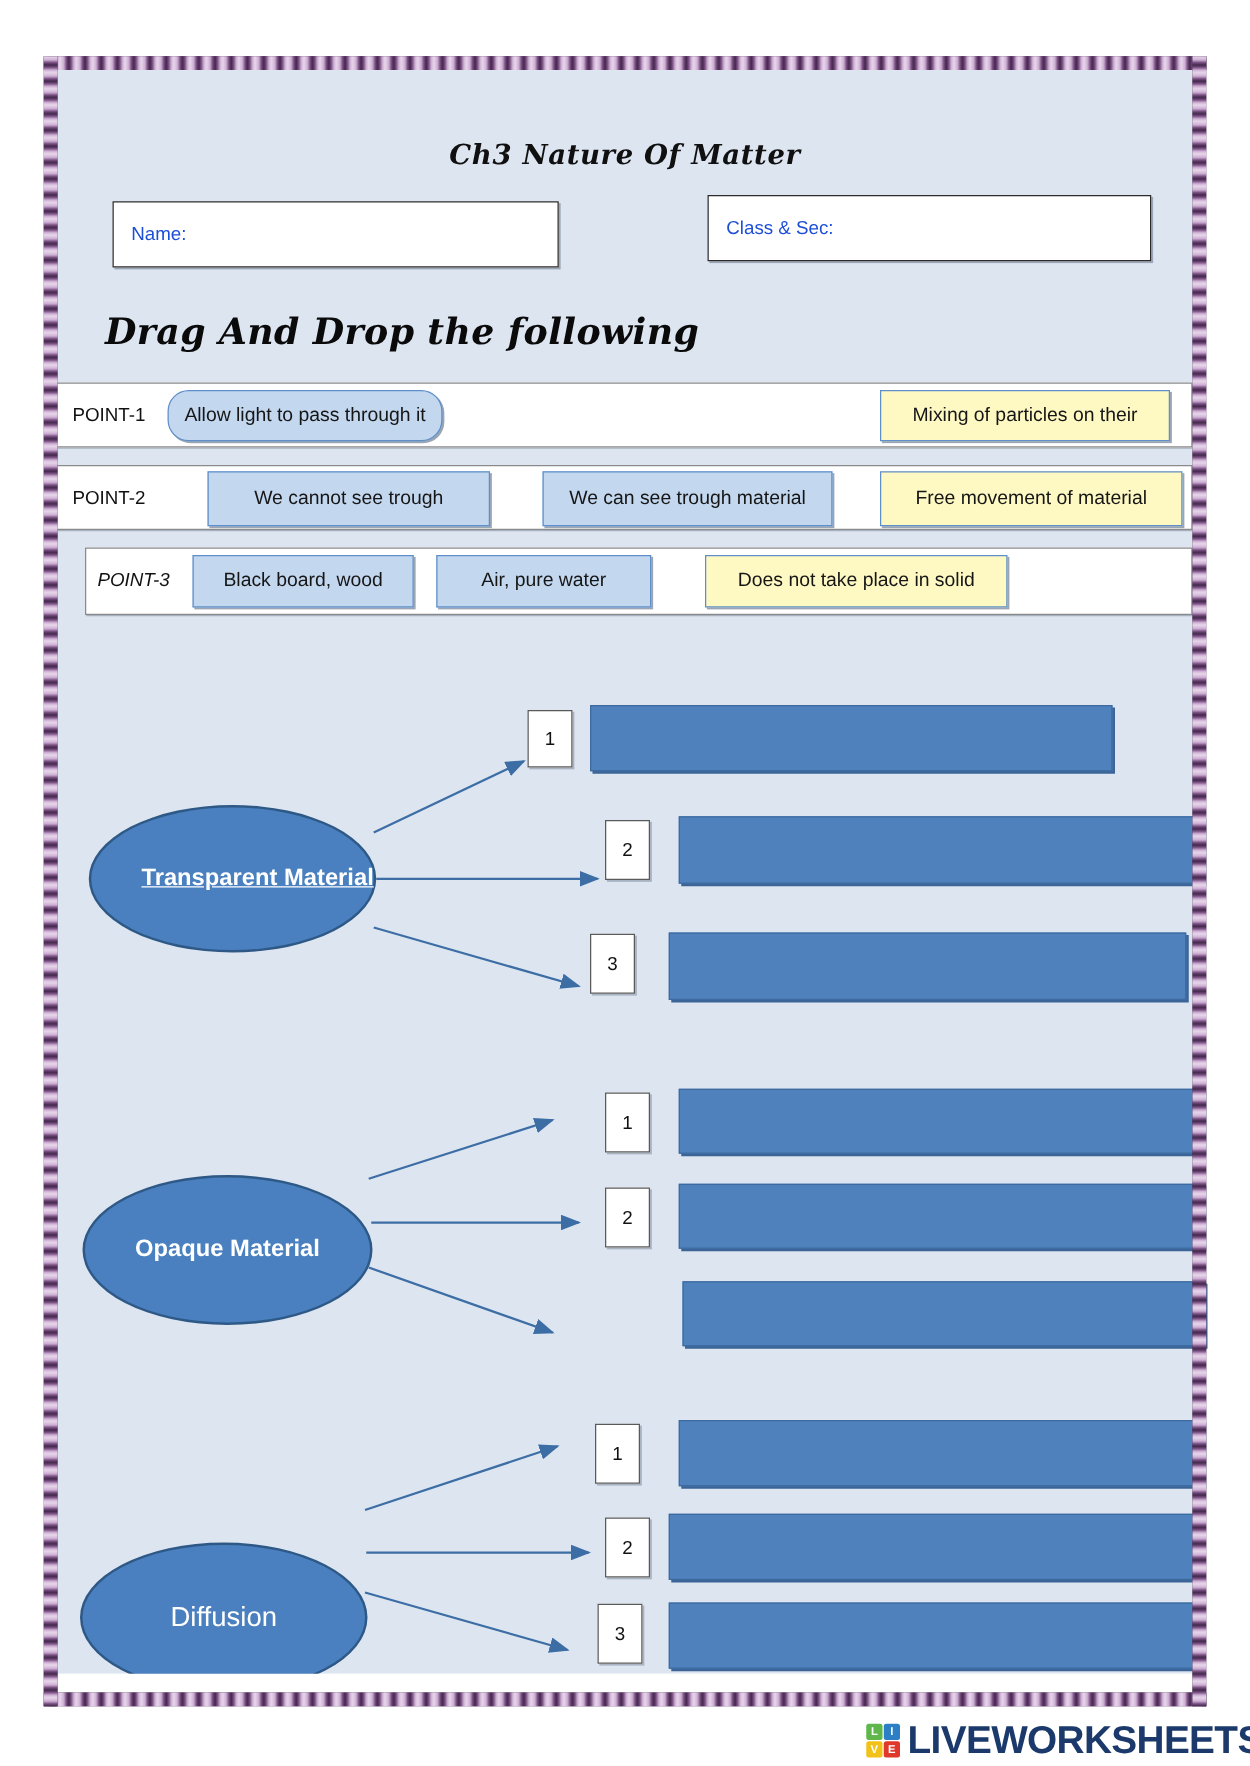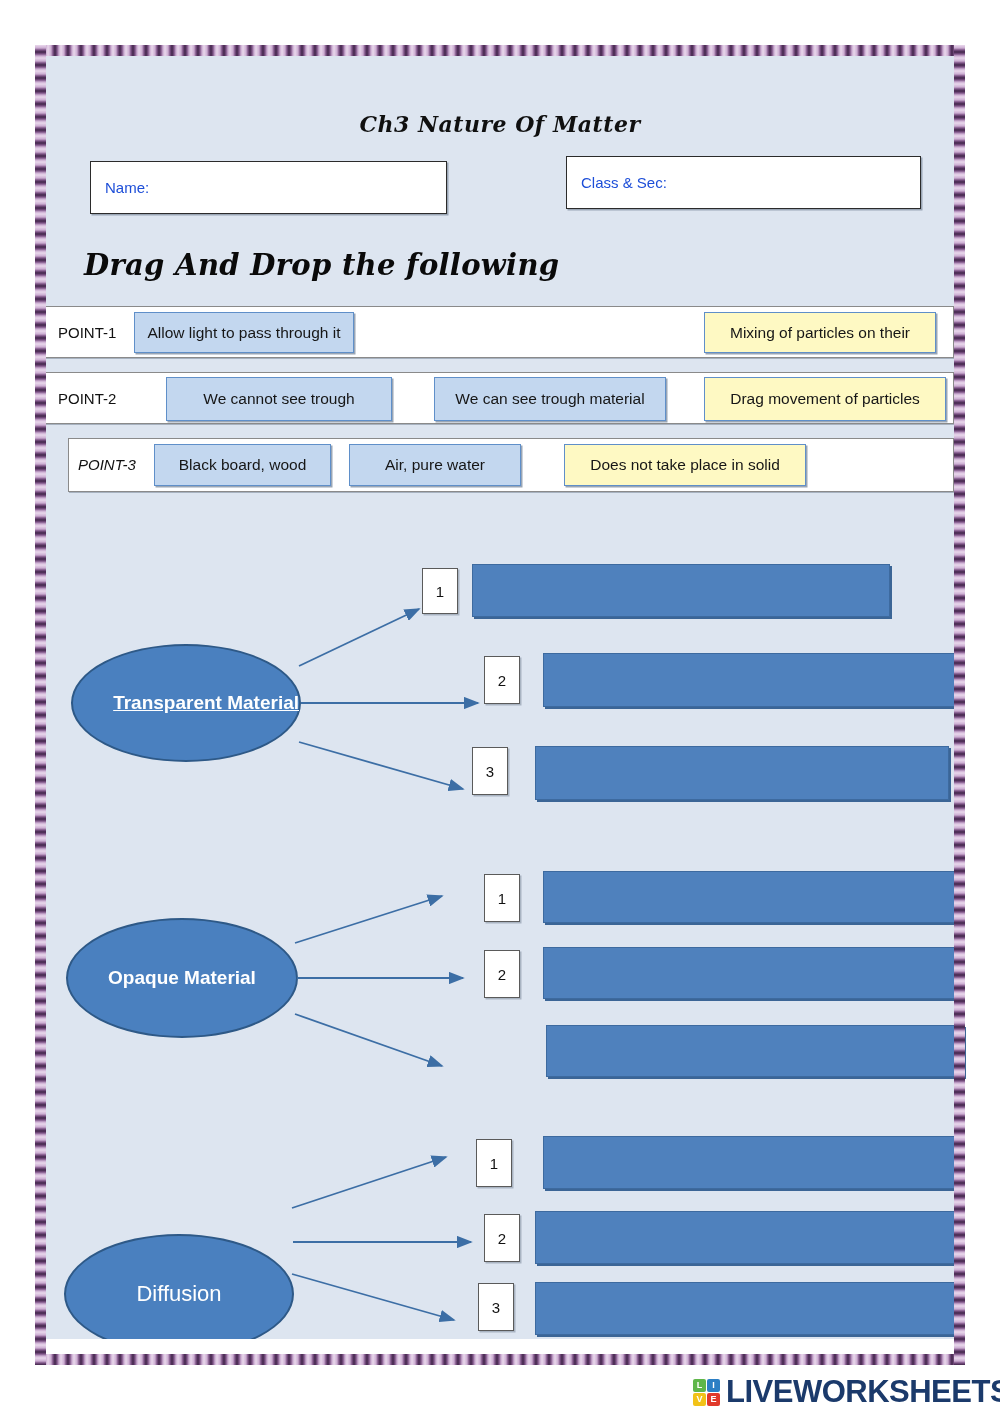--- a/index.html
+++ b/index.html
@@ -259,48 +259,48 @@
       <span>Name:</span>
     </div>
     <div class="field-box" id="class-field">
       <span>Class &amp; Sec:</span>
     </div>
 
     <div id="drag-drop-heading">Drag And Drop the following</div>
 
     <div class="point-row" id="point-row-1"></div>
     <div class="point-label" style="left:12px; top:268px;">POINT-1</div>
-    <div class="chip" style="left:88px; top:256px; width:220px; height:41px;">Allow light to pass through it</div>
+    <div class="chip" style="left:88px; top:256px; width:220px; height:41px;border-radius:17px;">Allow light to pass through it</div>
     <div class="chip teal" style="left:658px; top:256px; width:232px; height:41px;">Mixing of particles on their</div>
 
     <div class="point-row" id="point-row-2"></div>
     <div class="point-label" style="left:12px; top:334px;">POINT-2</div>
     <div class="chip" style="left:120px; top:321px; width:226px; height:44px;">We cannot see trough</div>
     <div class="chip" style="left:388px; top:321px; width:232px; height:44px;">We can see trough material</div>
-    <div class="chip teal" style="left:658px; top:321px; width:242px; height:44px;">Drag movement of particles</div>
+    <div class="chip teal" style="left:658px; top:321px; width:242px; height:44px;">Free movement of material</div>
 
     <div class="point-row" id="point-row-3"></div>
     <div class="point-label" style="left:32px; top:400px;font-style:italic;">POINT-3</div>
     <div class="chip" style="left:108px; top:388px; width:177px; height:42px;">Black board,  wood</div>
     <div class="chip" style="left:303px; top:388px; width:172px; height:42px;">Air, pure water</div>
     <div class="chip teal" style="left:518px; top:388px; width:242px; height:42px;">Does not take place in solid</div>
 
     <div class="oval" style="left:25px; top:588px; width:230px; height:118px;justify-content:flex-end;">
       <span class="oval-label bold-underline">Transparent Material</span>
     </div>
     <div class="num-box" style="left:376px; top:512px; width:36px; height:46px;">1</div>
     <div class="answer-box" style="left:426px; top:508px; width:418px; height:53px;"></div>
 
     <div class="num-box" style="left:438px; top:600px; width:36px; height:48px;">2</div>
     <div class="answer-box" style="left:497px; top:597px; width:420px; height:54px;"></div>
 
     <div class="num-box" style="left:426px; top:691px; width:36px; height:48px;">3</div>
     <div class="answer-box" style="left:489px; top:690px; width:414px; height:54px;"></div>
 
-    <div class="oval" style="left:20px; top:862px; width:232px; height:120px;">
+    <div class="oval" style="left:20px; top:884px; width:232px; height:120px;">
       <span class="oval-label bold">Opaque Material</span>
     </div>
     <div class="num-box" style="left:438px; top:818px; width:36px; height:48px;">1</div>
     <div class="answer-box" style="left:497px; top:815px; width:420px; height:52px;"></div>
 
     <div class="num-box" style="left:438px; top:894px; width:36px; height:48px;">2</div>
     <div class="answer-box" style="left:497px; top:891px; width:420px; height:52px;"></div>
 
     <div class="answer-box" style="left:500px; top:969px; width:418px; height:52px;"></div>
 

